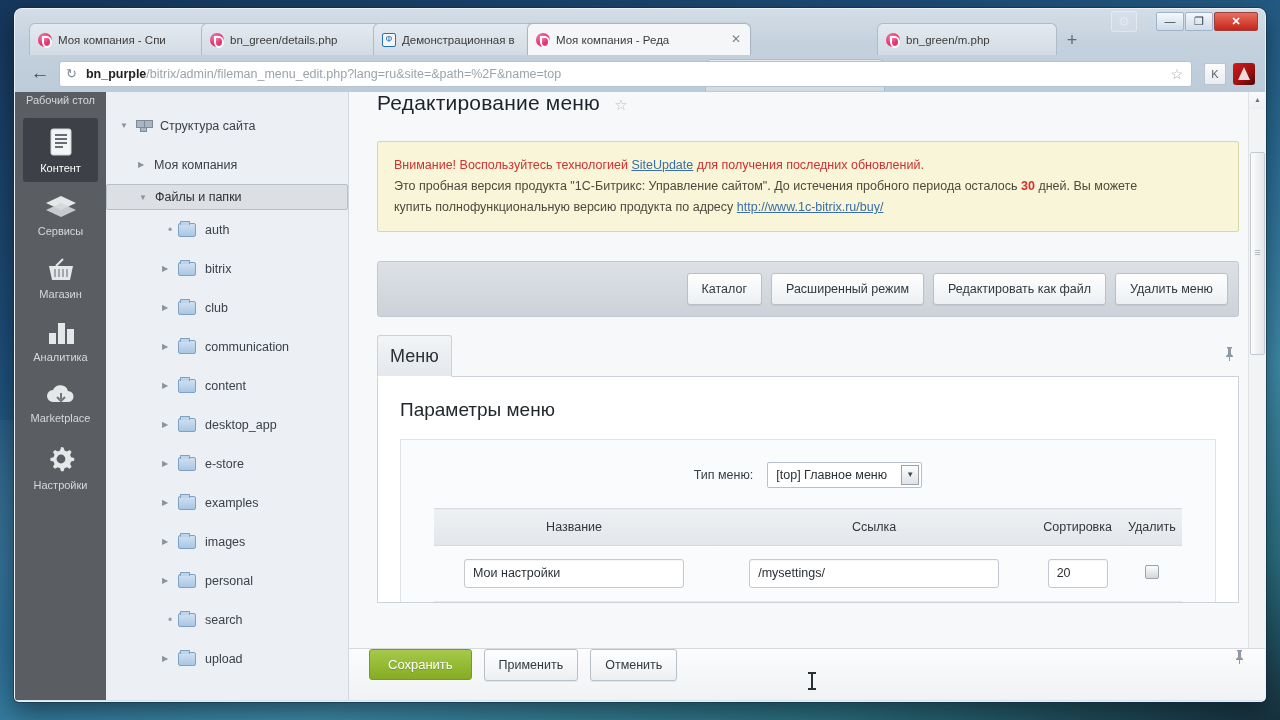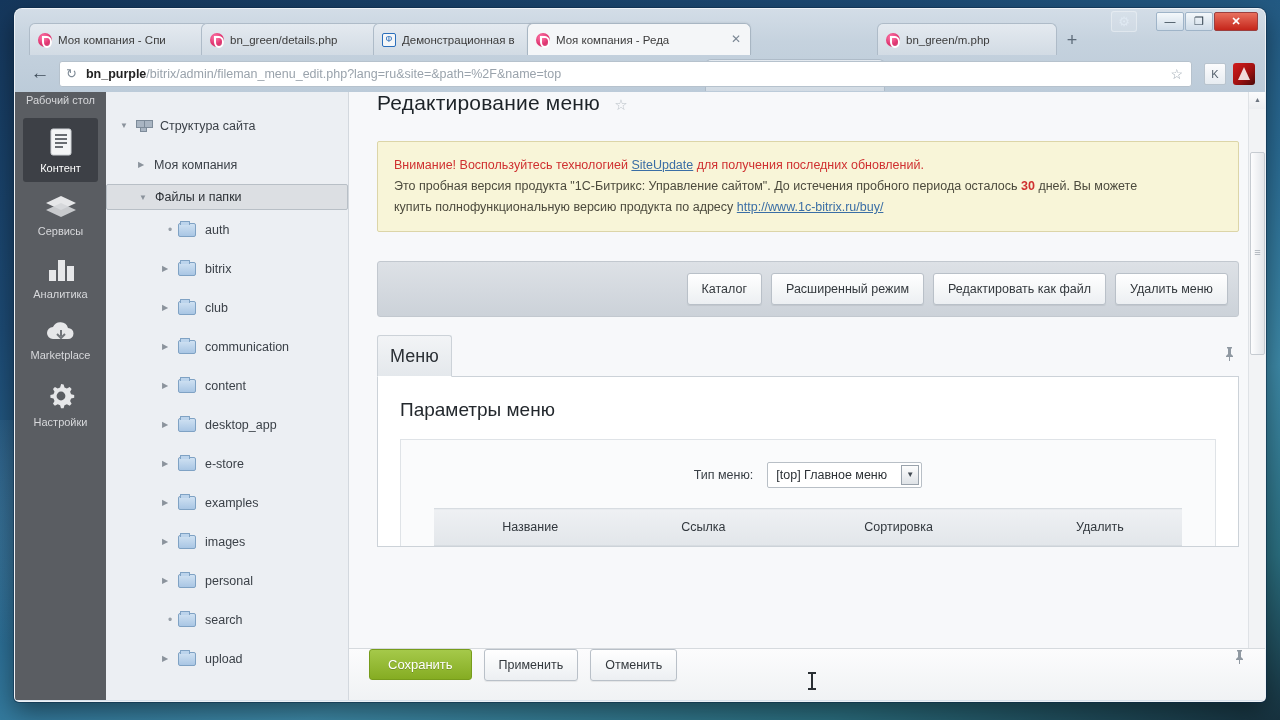--- a/index.html
+++ b/index.html
@@ -362,20 +362,33 @@
         <span>Контент</span>
       </div>
       <div class="rail-item">
         <svg class="rail-ico" width="34" height="26" viewBox="0 0 34 26">
           <polygon points="17,2 32,9 17,16 2,9" fill="#e6e7e9"></polygon>
           <polygon points="17,9 32,16 17,23 2,16" fill="#d4d6d9" opacity=".9"></polygon>
         </svg>
         <span>Сервисы</span>
       </div>
       <div class="rail-item">
+        <svg class="rail-ico" width="32" height="26" viewBox="0 0 32 26">
+          <path d="M4 9 h24 l-3 14 h-18 z" fill="#e6e7e9"></path>
+          <path d="M11 9 L18 2" stroke="#e6e7e9" stroke-width="2" fill="none"></path>
+          <g stroke="#8d9196" stroke-width="1.5">
+            <line x1="10" y1="12" x2="10" y2="20"></line>
+              <line x1="14" y1="12" x2="14" y2="20"></line>
+            <line x1="18" y1="12" x2="18" y2="20"></line>
+              <line x1="22" y1="12" x2="22" y2="20"></line>
+          </g>
+        </svg>
+        <span>Магазин</span>
+      </div>
+      <div class="rail-item">
         <svg class="rail-ico" width="30" height="26" viewBox="0 0 30 26">
           <rect x="3" y="13" width="7" height="11" fill="#e6e7e9"></rect>
           <rect x="12" y="3" width="7" height="21" fill="#e6e7e9"></rect>
           <rect x="21" y="9" width="7" height="15" fill="#e6e7e9"></rect>
         </svg>
         <span>Аналитика</span>
       </div>
       <div class="rail-item">
         <svg class="rail-ico" width="34" height="24" viewBox="0 0 34 24">
           <path d="M9 19 a6 6 0 0 1 0-12 a8 8 0 0 1 15 1 a5 5 0 0 1 0 11 z" fill="#e6e7e9"></path>
@@ -522,20 +535,26 @@
           <table class="menutbl">
             <thead>
               <tr>
                 <th>Название</th>
                 <th>Ссылка</th>
                 <th>Сортировка</th>
                 <th>Удалить</th>
               </tr>
             </thead>
             <tbody>
+              <tr>
+                <td><span class="ti name">Мои настройки</span></td>
+                <td><span class="ti link">/mysettings/</span></td>
+                <td><span class="ti sort">20</span></td>
+                <td><span class="cbx"></span></td>
+              </tr>
             </tbody>
           </table>
         </div>
       </div>
 
       <div class="cursor-ibeam">
           <i></i>
         </div>
 
       <div class="savebar">

